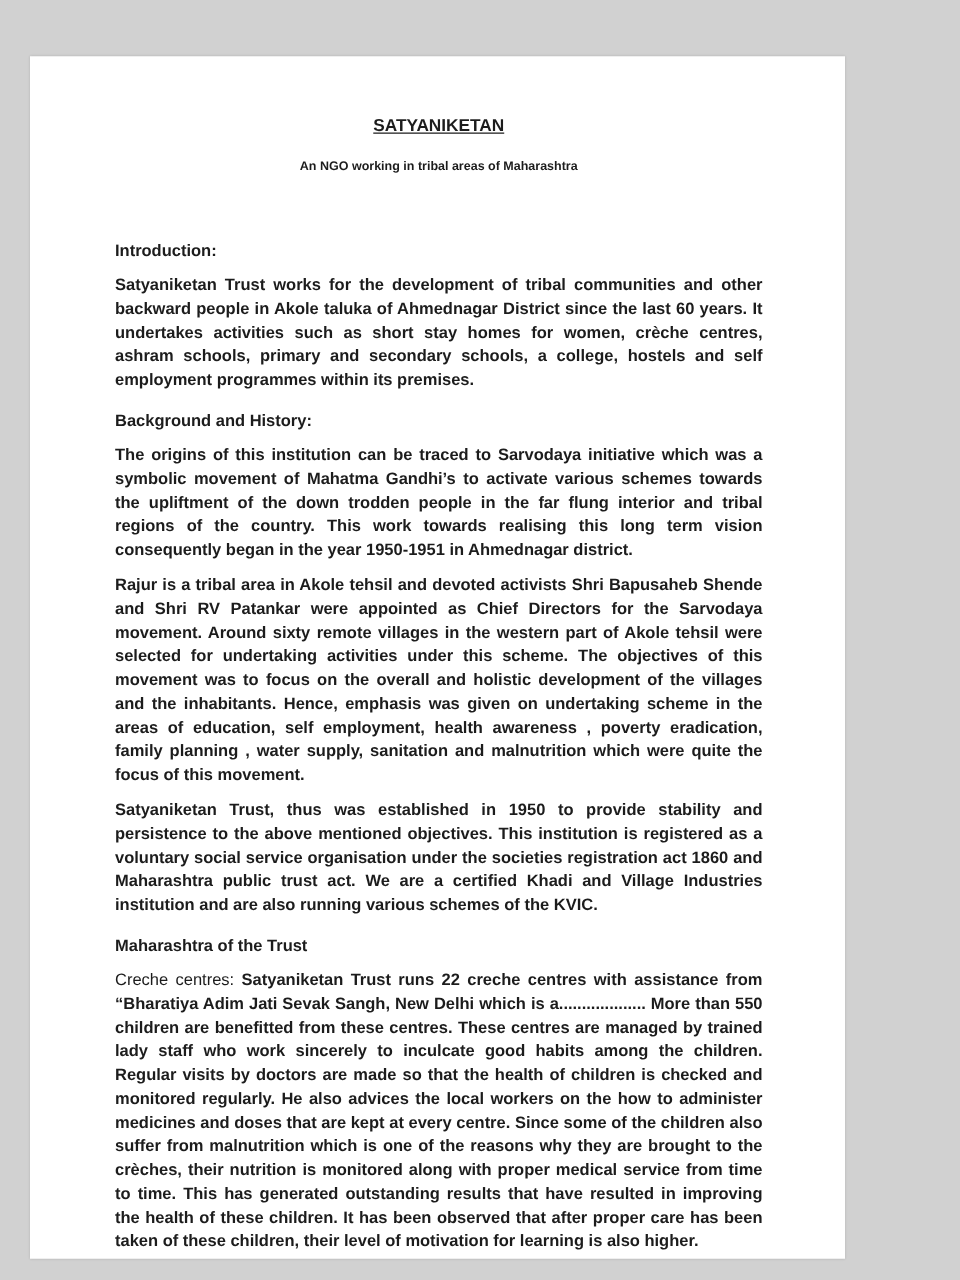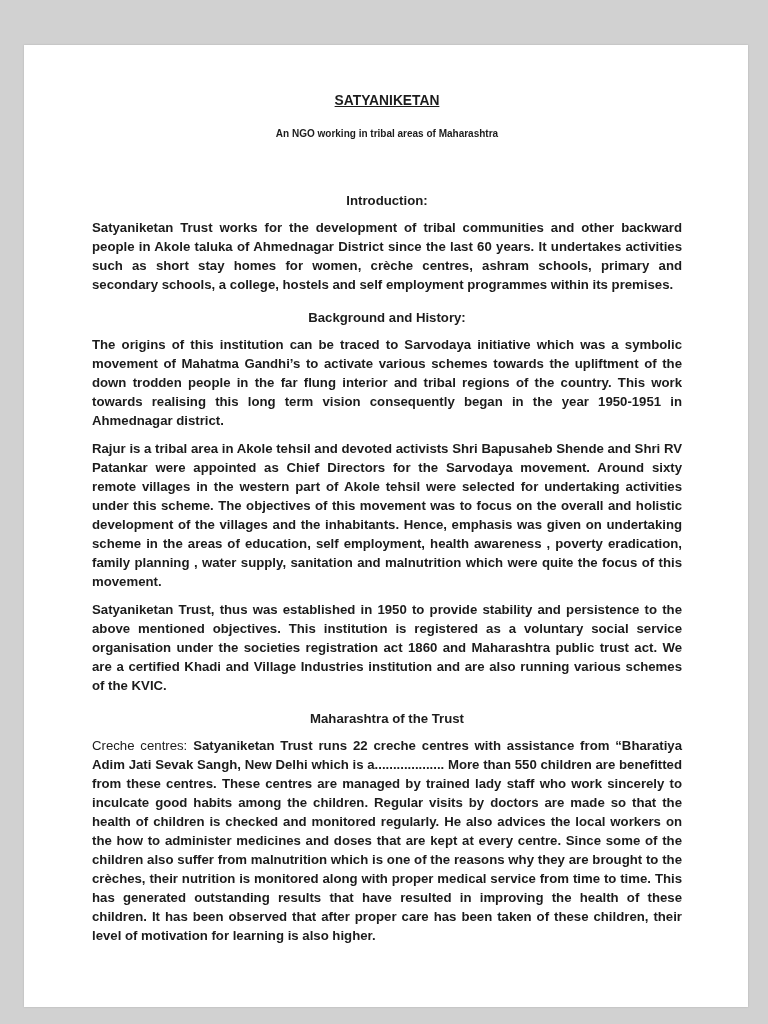--- a/index.html
+++ b/index.html
@@ -10,21 +10,21 @@
     width: 768px;
     height: 1024px;
     background: #d1d1d1;
     position: relative;
     font-family: "Liberation Sans", sans-serif;
   }
   .page {
     position: absolute;
     left: 24px;
     top: 45px;
-    width: 724px;
+    width: 652px;
     height: 962px;
     background: #ffffff;
     overflow: hidden;
     box-shadow: 0 0 2px rgba(0,0,0,0.15);
   }
   .content {
     padding: 46px 66px 0 68px;
     color: #1c1c1c;
     font-weight: 700;
     font-size: 13.2px;
@@ -36,21 +36,20 @@
     font-size: 13.8px;
     margin: 0 0 14px 0;
   }
   .doc-subtitle {
     text-align: center;
     font-size: 10px;
     margin: 0 0 48px 0;
   }
   .heading {
     margin: 14px 0 8px 0;
-    text-align: center;
   }
   .heading.first {
     margin-top: 0;
   }
   p.body {
     text-align: justify;
     margin: 0 0 9px 0;
   }
   .lead {
     font-weight: 400;

